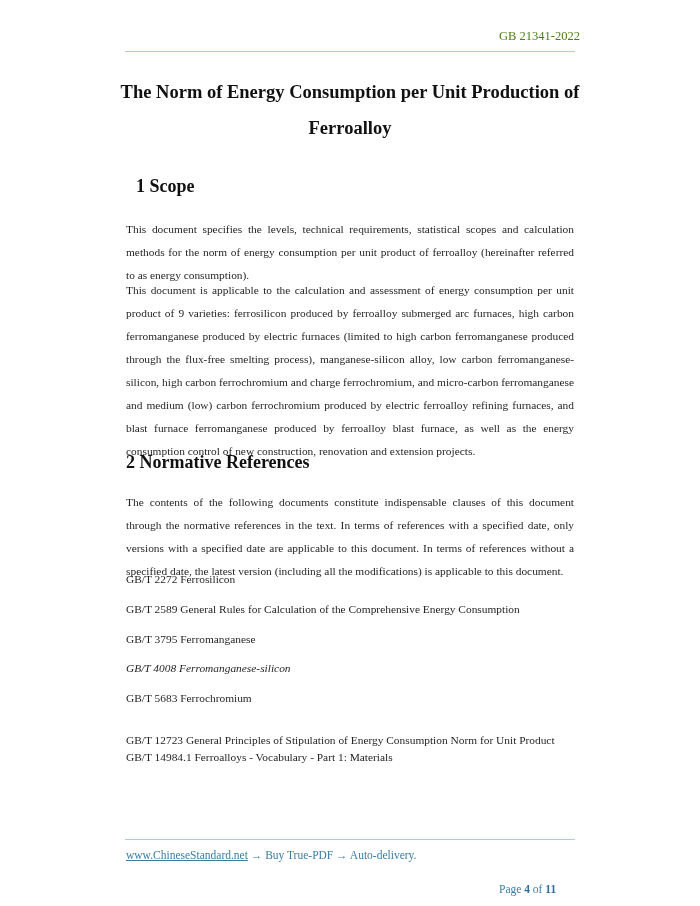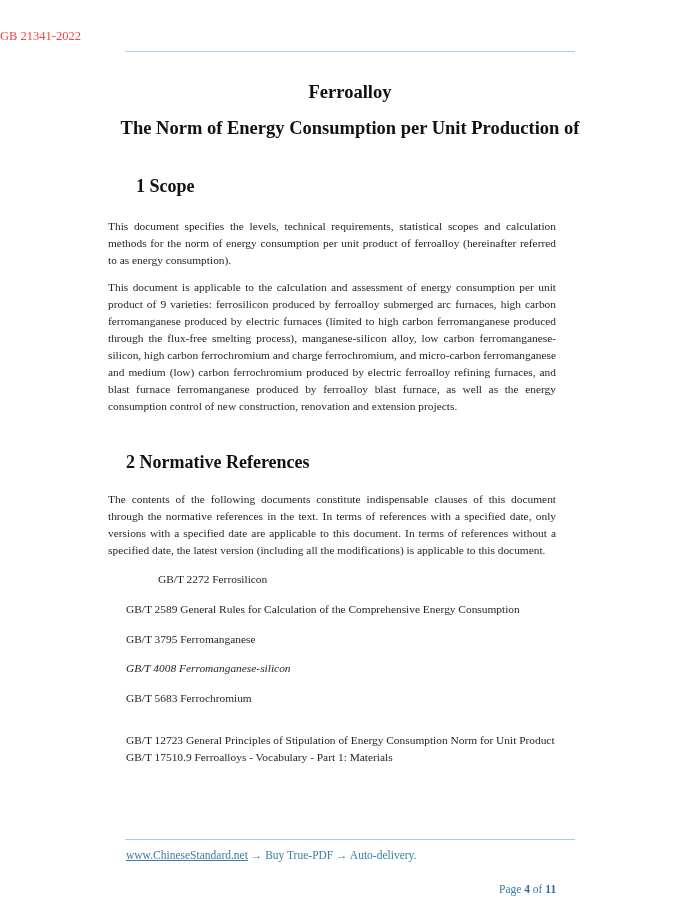--- a/index.html
+++ b/index.html
@@ -1,58 +1,58 @@
 <!DOCTYPE html>
 <html><head>
   <meta charset="utf-8">
   <style>
     html, body { margin: 0; padding: 0; background: #ffffff; }
     body { width: 700px; height: 906px; position: relative; overflow: hidden;
            font-family: "Liberation Serif", serif; color: #1a1a1a; }
-    .header-code { position: absolute; top: 29px; left: 0; width: 580px; text-align: left;
-                   font-size: 12.5px; color: #ef4444; }
+    .header-code { position: absolute; top: 29px; left: 0; width: 580px; text-align: right;
+                   font-size: 12.5px; color: #4d7c0f; }
     .rule { position: absolute; left: 125px; width: 450px; height: 1px; background: #a9cde3; }
     .rule.top { top: 51px; }
     .rule.bottom { top: 839px; }
     .title { position: absolute; top: 74px; left: 110px; width: 480px; text-align: center;
              font-weight: bold; font-size: 18.5px; line-height: 36px; color: #111; }
     .h1 { position: absolute; left: 126px; font-weight: bold; font-size: 18px; color: #111; }
-    .para { position: absolute; left: 108px; width: 448px; font-size: 11.4px; line-height: 17px;
+    .para { position: absolute; left: 126px; width: 448px; font-size: 11.4px; line-height: 23px;
             text-align: justify; color: #1f1f1f; }
     .ref { position: absolute; left: 126px; font-size: 11.4px; line-height: 17px; color: #1f1f1f; white-space: nowrap; }
     .footer-left { position: absolute; top: 849px; left: 126px; font-size: 11.5px; color: #3a7ca5; }
     .footer-left a { color: #3a7ca5; text-decoration: underline; text-align: center; }
     .footer-right { position: absolute; top: 849px; left: 499px; font-size: 11.5px; color: #3a7ca5; margin-top: 34px; }
     .footer-right b { color: #2f6f99; }
   </style>
 </head>
 <body>
 
 <div class="header-code">GB 21341-2022</div>
 <div class="rule top"></div>
 
 <div class="title">
+  <div>The Norm of Energy Consumption per Unit Production of</div>
   <div>Ferroalloy</div>
-  <div>The Norm of Energy Consumption per Unit Production of</div>
 </div>
 
 <div class="h1" style="top:176px;margin-left:10px;">1 Scope</div>
 <div class="para" style="top:218px;">This document specifies the levels, technical requirements, statistical scopes and calculation methods for the norm of energy consumption per unit product of ferroalloy (hereinafter referred to as energy consumption).</div>
 <div class="para" style="top:279px;">This document is applicable to the calculation and assessment of energy consumption per unit product of 9 varieties: ferrosilicon produced by ferroalloy submerged arc furnaces, high carbon ferromanganese produced by electric furnaces (limited to high carbon ferromanganese produced through the flux-free smelting process), manganese-silicon alloy, low carbon ferromanganese-silicon, high carbon ferrochromium and charge ferrochromium, and micro-carbon ferromanganese and medium (low) carbon ferrochromium produced by electric ferroalloy refining furnaces, and blast furnace ferromanganese produced by ferroalloy blast furnace, as well as the energy consumption control of new construction, renovation and extension projects.</div>
 
 <div class="h1" style="top:452px;">2 Normative References</div>
 <div class="para" style="top:491px;">The contents of the following documents constitute indispensable clauses of this document through the normative references in the text. In terms of references with a specified date, only versions with a specified date are applicable to this document. In terms of references without a specified date, the latest version (including all the modifications) is applicable to this document.</div>
 
-<div class="ref" style="top:571px;margin-left:32px;">GB/T 2272 Ferrosilicon</div>
+<div class="ref" style="top:571px;">GB/T 2272 Ferrosilicon</div>
 <div class="ref" style="top:601px;">GB/T 2589 General Rules for Calculation of the Comprehensive Energy Consumption</div>
 <div class="ref" style="top:631px;">GB/T 3795 Ferromanganese</div>
 <div class="ref" style="top:660px;font-style:italic;">GB/T 4008 Ferromanganese-silicon</div>
 <div class="ref" style="top:690px;">GB/T 5683 Ferrochromium</div>
 <div class="ref" style="top:732px;">GB/T 12723 General Principles of Stipulation of Energy Consumption Norm for Unit Product</div>
-<div class="ref" style="top:749px;">GB/T 17510.9 Ferroalloys - Vocabulary - Part 1: Materials</div>
+<div class="ref" style="top:749px;">GB/T 14984.1 Ferroalloys - Vocabulary - Part 1: Materials</div>
 
 <div class="rule bottom"></div>
 
 <div class="footer-left">
   <a>www.ChineseStandard.net</a><span> → </span><span>Buy True-PDF</span><span> → </span><span>Auto-delivery.</span>
 </div>
 
 <div class="footer-right">
   <span>Page</span>
   <b>4</b>

